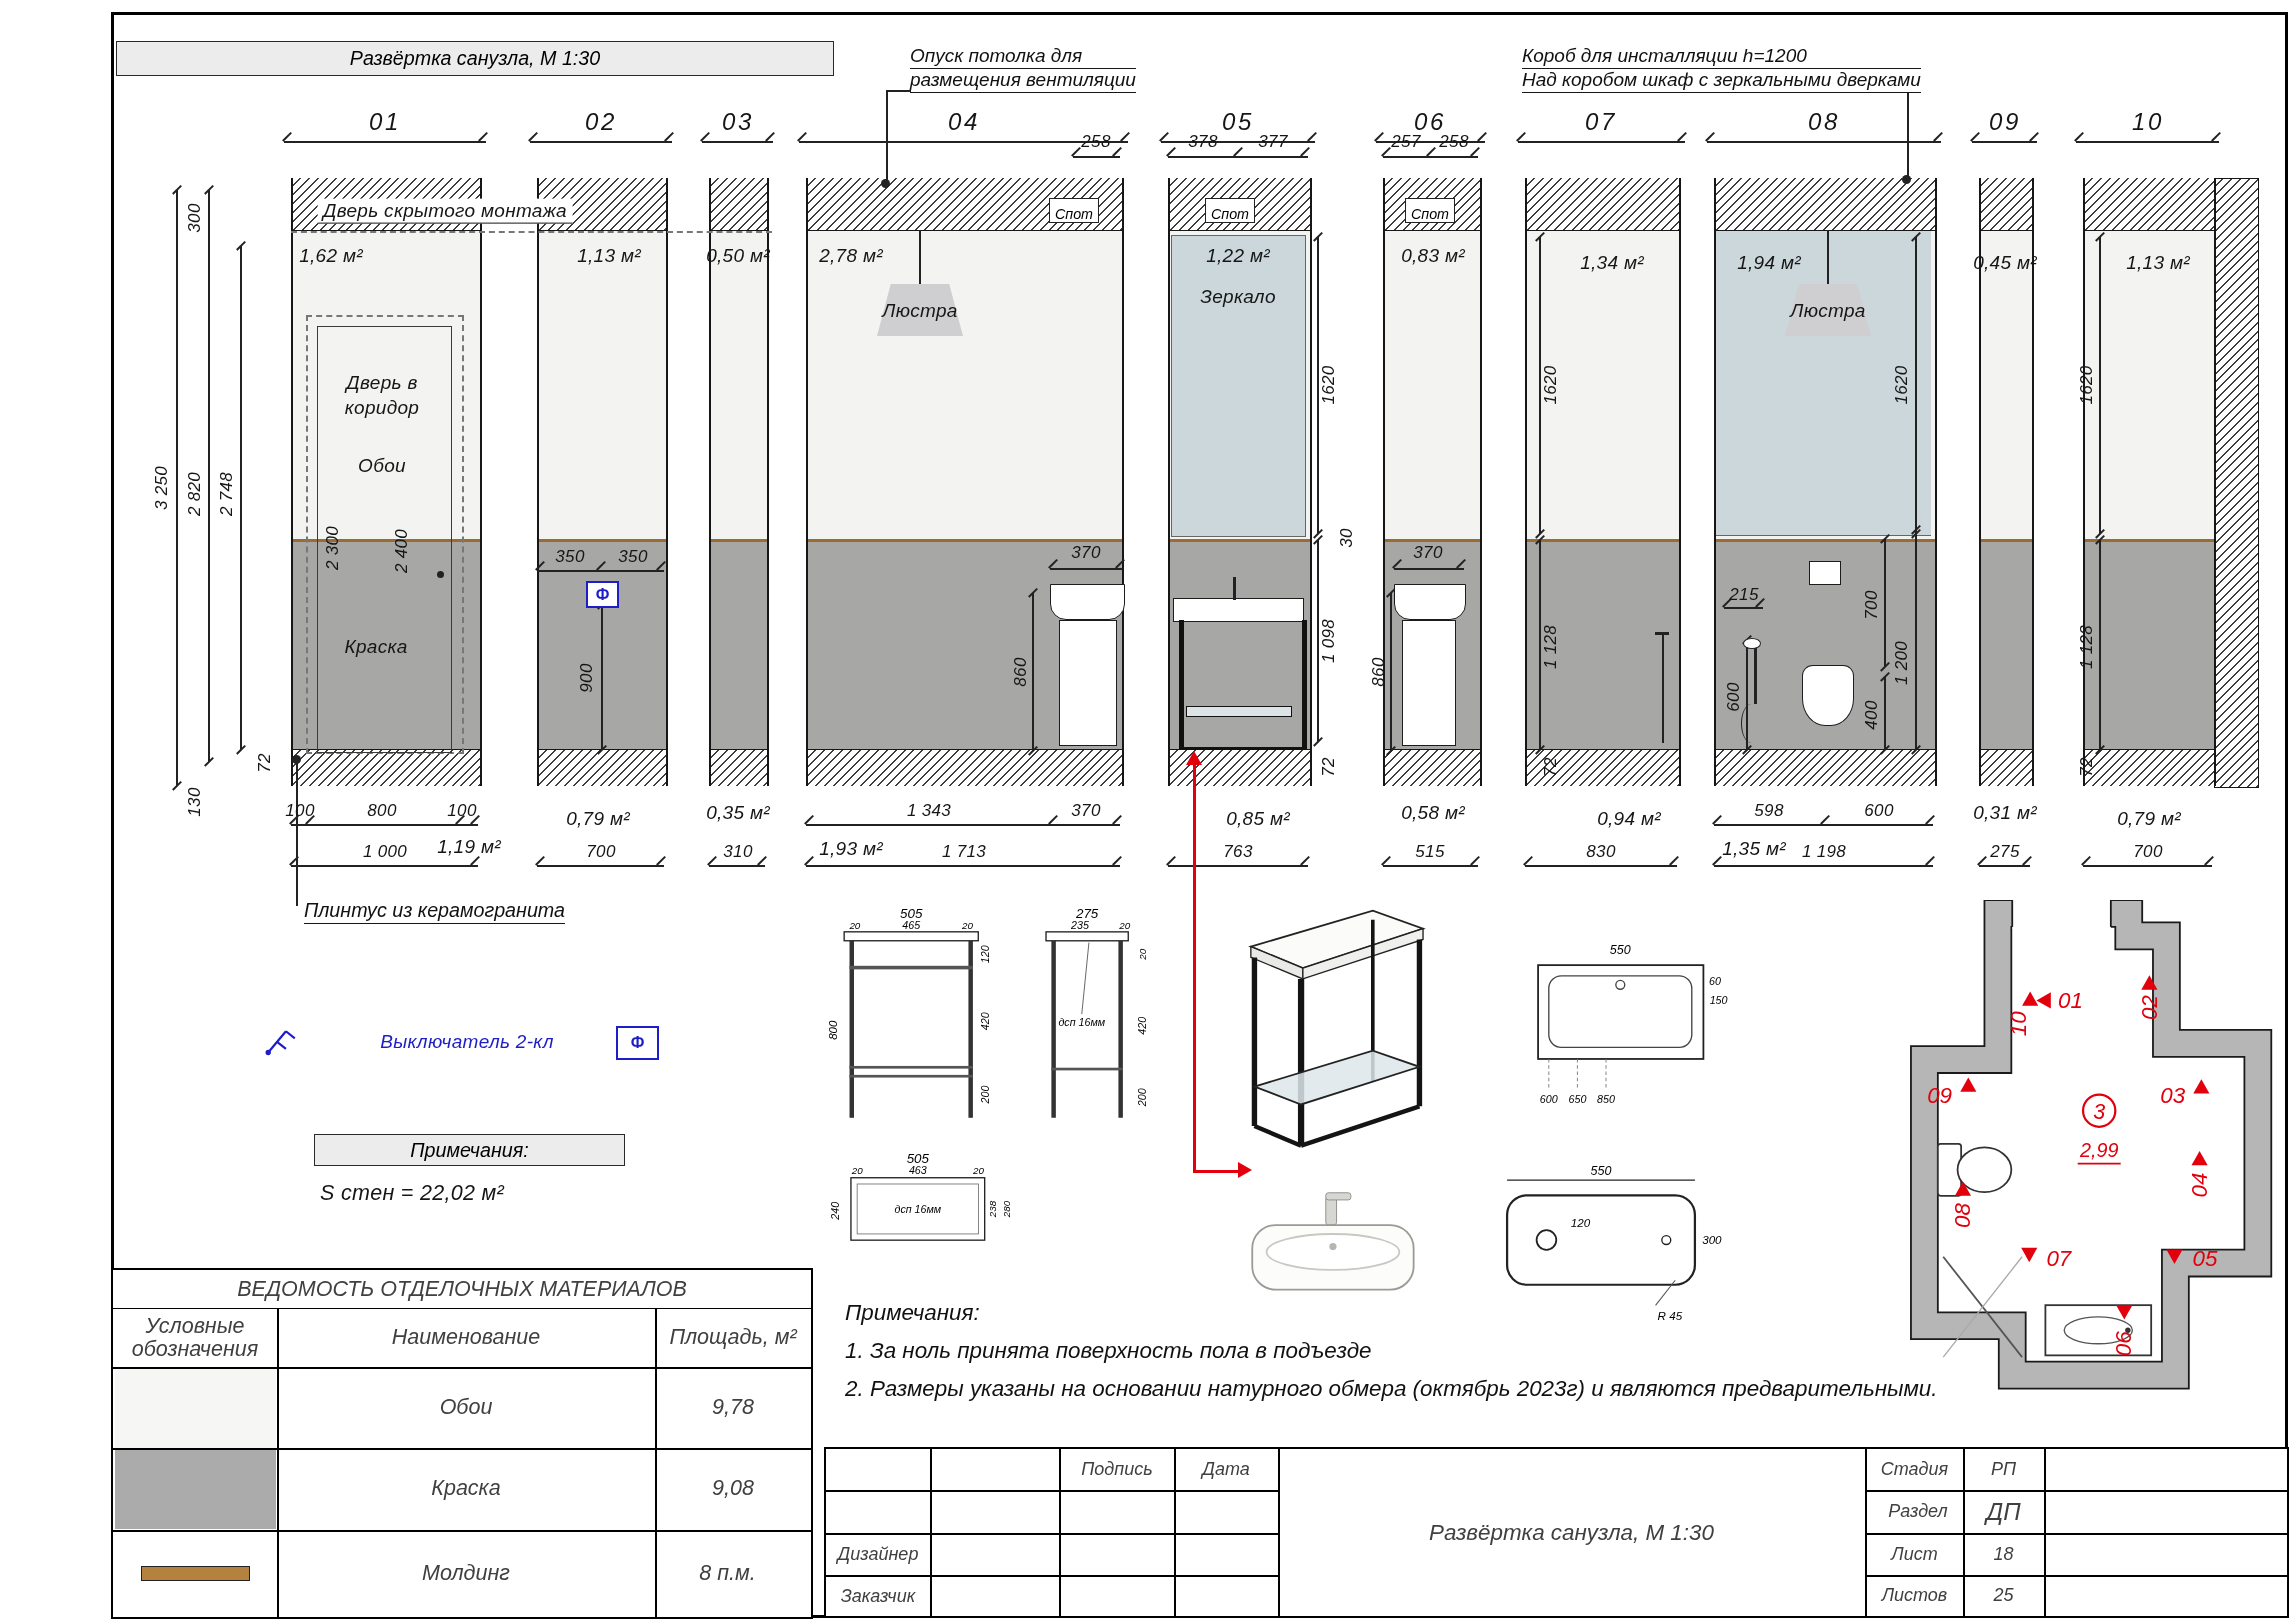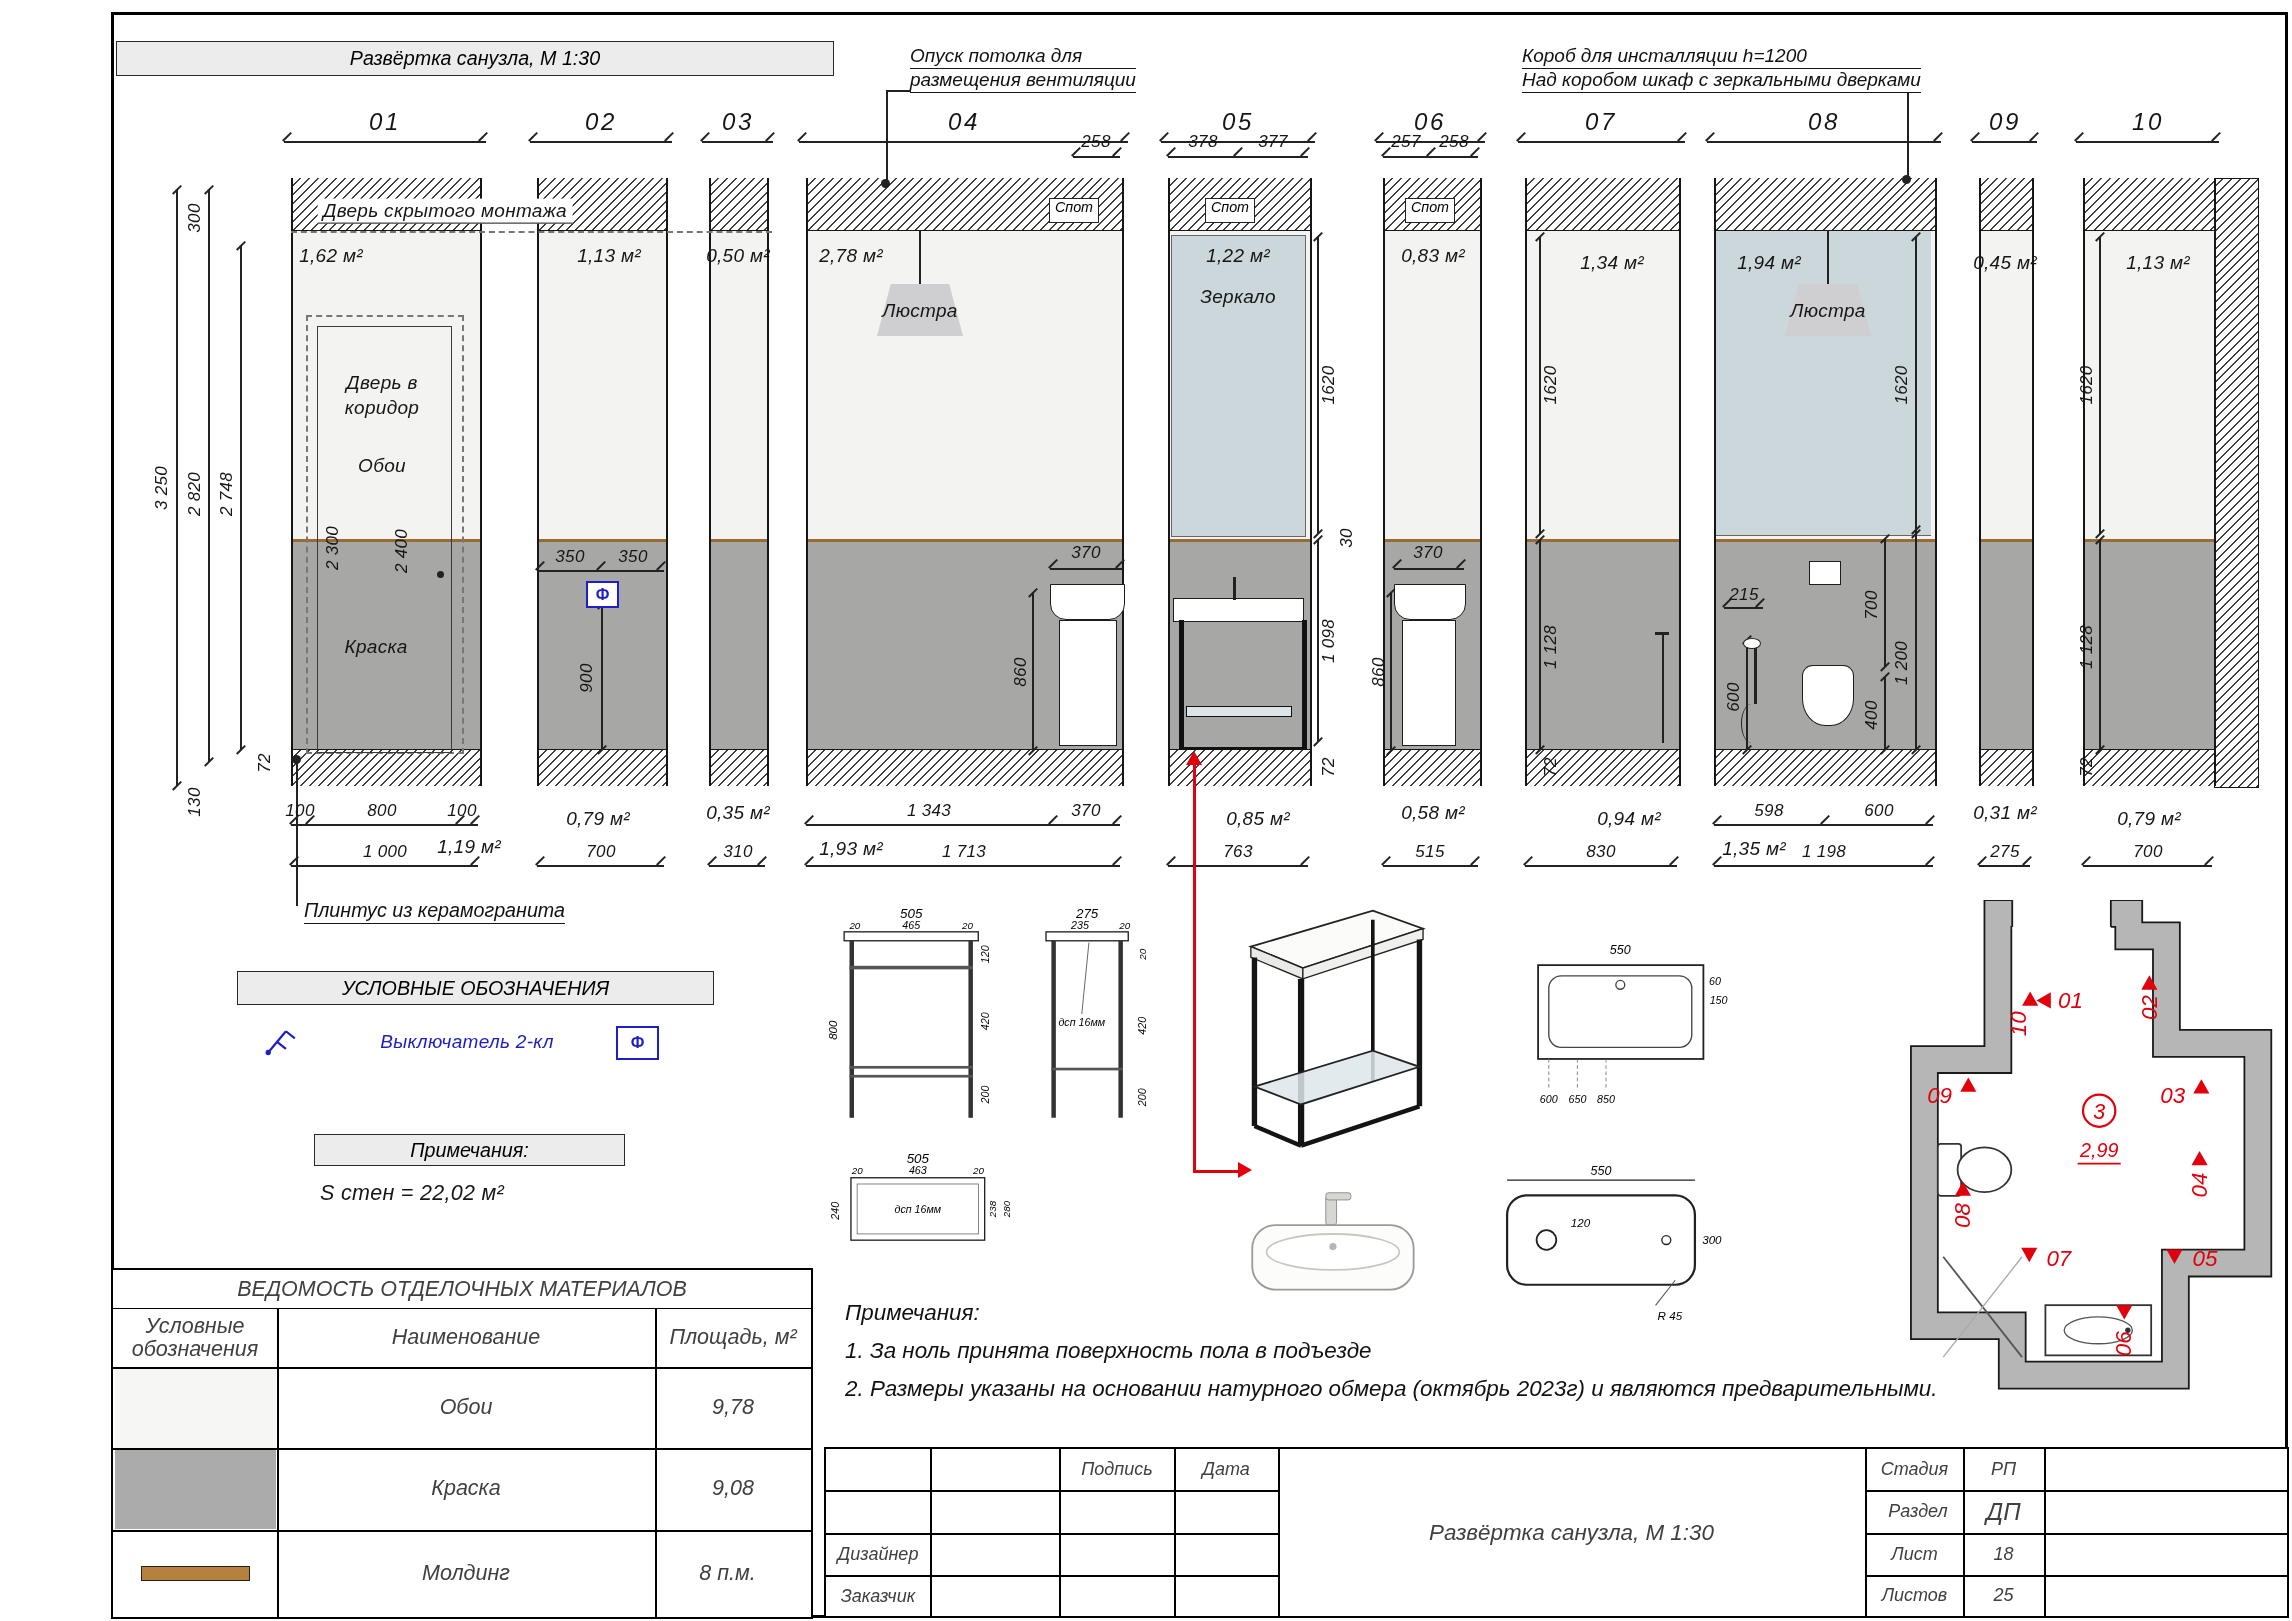--- a/index.html
+++ b/index.html
@@ -30,21 +30,21 @@
   .dash{position:absolute;border-top:2.2px dashed #777;z-index:18}
   
   .panel{position:absolute;top:178px;height:608px;border-left:2.2px solid #161616;
          border-right:2.2px solid #161616;background:#f3f3f1;z-index:10}
   .hatch{background:repeating-linear-gradient(135deg,#fff 0px,#fff 4.9px,#3d3d3d 4.9px,#3d3d3d 6.3px)}
   .ceil{position:absolute;left:0;right:0;top:0;height:52px;border-bottom:1.8px solid #161616}
   .floorh{position:absolute;left:0;right:0;bottom:0;height:36px;border-top:1.8px solid #161616}
   .grey{position:absolute;left:0;right:0;top:361px;bottom:36px;background:#a7a7a6;border-top:3.6px solid #9a6b33}
   .sidehatch{position:absolute;top:178px;height:608px;z-index:9;border:1.8px solid #161616}
   .spot{position:absolute;z-index:32;border:1.8px solid #222;background:#fff;display:flex;
-        align-items:flex-start;justify-content:center;font:italic 14.3px "Liberation Sans",sans-serif}
+        align-items:flex-end;justify-content:center;font:italic 14.3px "Liberation Sans",sans-serif}
   .shade{position:absolute;background:#cfcfd1;clip-path:polygon(16% 0,84% 0,100% 100%,0 100%);z-index:28}
   .fix{position:absolute;background:#fff;border:1.8px solid #1c1c1c;z-index:26}
   .red{background:#e1000c}
   .arrR{position:absolute;width:0;height:0;border:8px solid transparent;border-left:14.3px solid #e1000c;z-index:45}
   .arrU{position:absolute;width:0;height:0;border:8px solid transparent;border-bottom:14.3px solid #e1000c;z-index:45}
   .box{position:absolute;background:#ececec;border:1.8px solid #2a2a2a;display:flex;align-items:center;
        justify-content:center;z-index:35;font:italic 19.7px "Liberation Sans",sans-serif}
   .symbox{position:absolute;border:2.2px solid #1d1dc9;background:#fff;display:flex;align-items:center;
        justify-content:center;color:#1d1dc9;font:bold 16px "Liberation Sans",sans-serif;z-index:35}
   
@@ -341,23 +341,20 @@
   <span class="lbl" style="left:1430px;top:852px">515</span>
   <span class="lbl" style="left:1601px;top:852px">830</span>
   <span class="lbl" style="left:1824px;top:852px">1 198</span>
   <span class="lbl" style="left:2005px;top:852px">275</span>
   <span class="lbl" style="left:2148px;top:852px">700</span>
 
   <div class="vl" style="left:296px;top:759px;height:147px"></div>
   <div class="abs" style="left:292px;top:755px;width:9px;height:9px;border-radius:50%;background:#222;z-index:26"></div>
   <span class="ltxt ul" style="left:304px;top:899px;font-size:19.7px">Плинтус из керамогранита</span>
 
-  <div class="box" style="left:237px;top:971px;width:475px;height:32px">
-    <span>УСЛОВНЫЕ ОБОЗНАЧЕНИЯ</span>
-  </div>
   <svg class="abs" style="left:262px;top:1023px;z-index:35" width="39" height="36" viewBox="0 0 44 40">
     <circle cx="7" cy="33" r="3" fill="#1d1dc9"></circle>
     <path d="M7 33 L27 9 M27 9 l10 8 M17 21 l10 8" stroke="#1d1dc9" stroke-width="2.5" fill="none"></path>
   </svg>
   <span class="lbl big blue" style="left:467px;top:1042px">Выключатель 2-кл</span>
   <div class="symbox" style="left:616px;top:1026px;width:39px;height:30px">
       <span>Ф</span>
     </div>
 
   <div class="box" style="left:314px;top:1134px;width:309px;height:30px">

